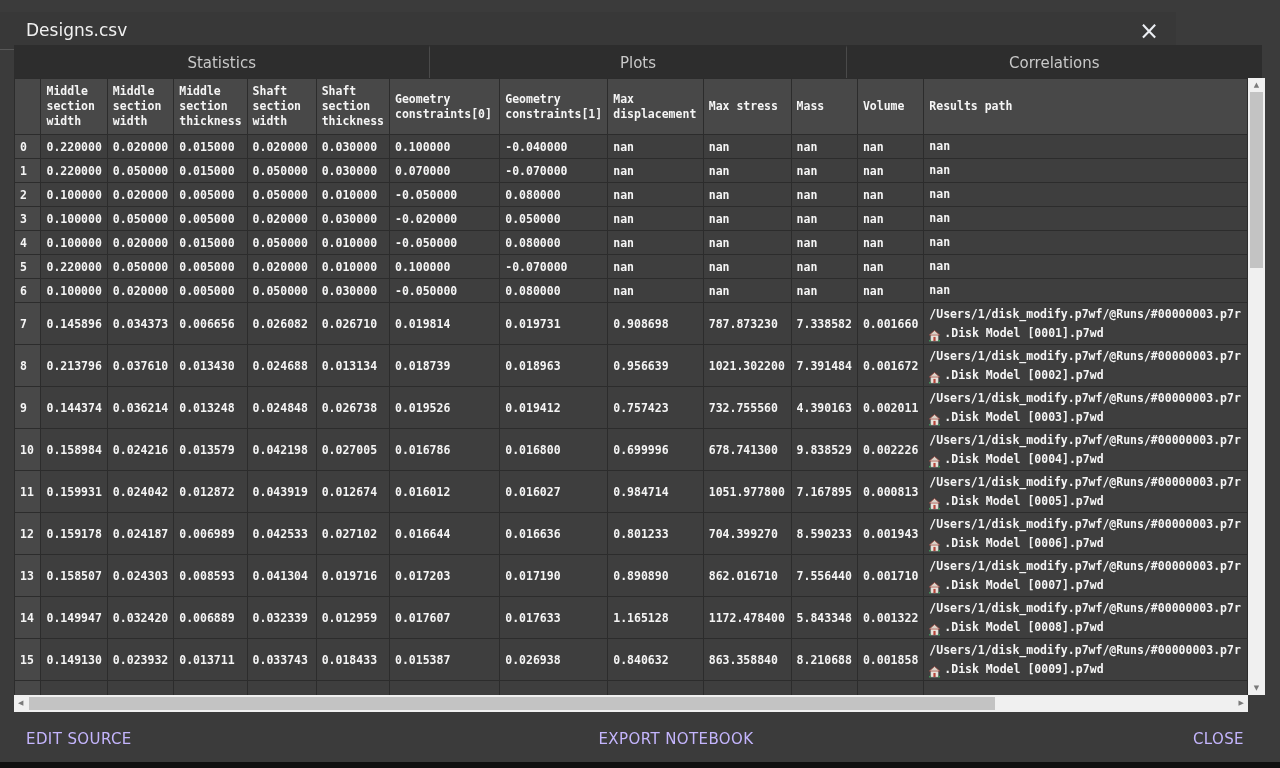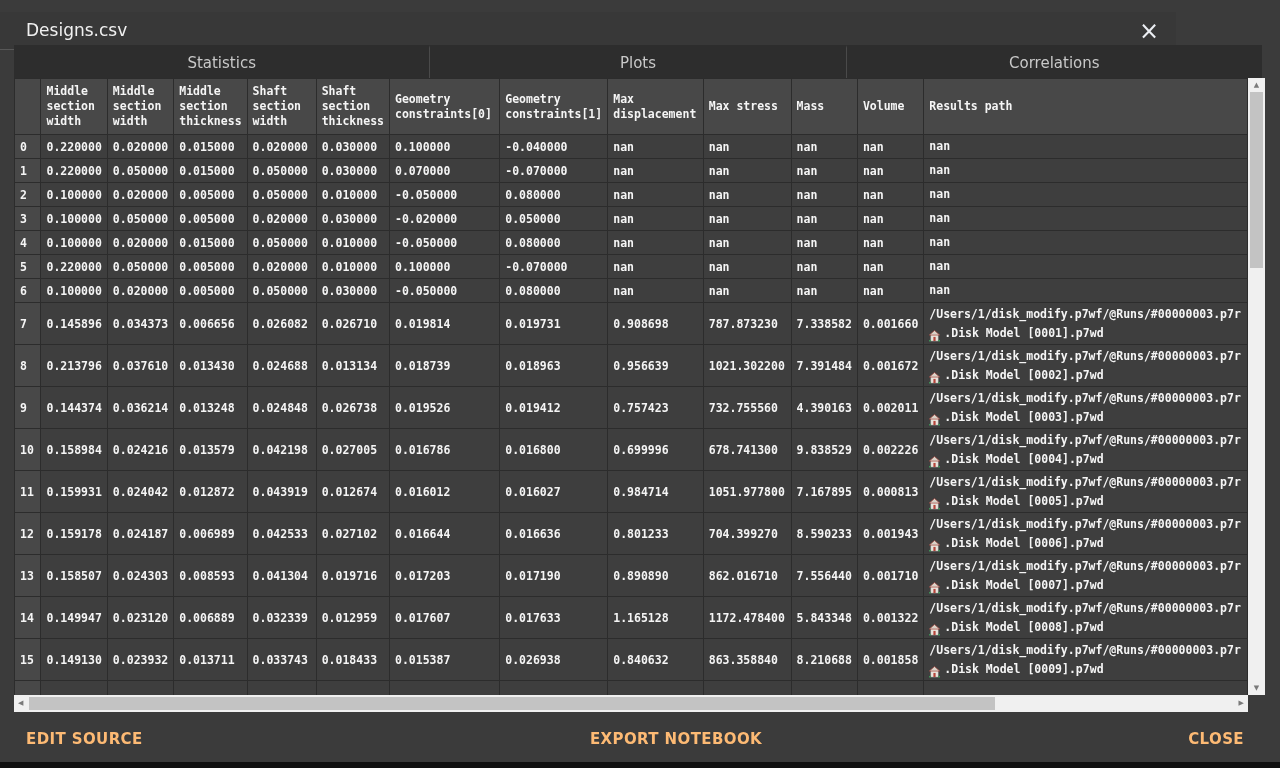--- a/index.html
+++ b/index.html
@@ -39,22 +39,22 @@
   
   .vscroll { position:absolute; left:1248px; top:78px; width:17px; height:617px; background:#f0f0f0; }
   .vscroll .arr { position:absolute; left:0; width:17px; text-align:center; font-size:7px; color:#7a7a7a; cursor:pointer; }
   .vscroll .arr.up { top:3px; } .vscroll .arr.down { bottom:3px; }
   .vscroll .thumb { position:absolute; left:2px; top:14px; width:13px; height:176px; background:#c3c3c3; cursor:pointer; }
   .hscroll { position:absolute; left:14px; top:695px; width:1234px; height:17px; background:#f0f0f0; }
   .hscroll .arr { position:absolute; top:0; height:17px; line-height:17px; font-size:7px; color:#7a7a7a; cursor:pointer; }
   .hscroll .arr.left { left:4px; } .hscroll .arr.right { right:4px; }
   .hscroll .thumb { position:absolute; left:15px; top:2px; width:966px; height:13px; background:#c3c3c3; cursor:pointer; }
   
-  .footer-btn { position:absolute; top:730px; font-size:15px; font-weight:700;
-    color:#fdba74; letter-spacing:0.4px; cursor:pointer; }
+  .footer-btn { position:absolute; top:730px; font-size:15px; font-weight:400;
+    color:#c4b5fd; letter-spacing:0.4px; cursor:pointer; }
   .btn-edit   { left:26px; }
   .btn-export { left:50%; transform:translateX(-50%);margin-left:36px; }
   .btn-close  { right:36px; }
   .bottom-strip { position:absolute; left:0; top:762px; width:1280px; height:6px; background:#101010; }
 </style>
 </head>
 <body>
 
 <div class="titlebar">
   <div class="title">Designs.csv</div>
@@ -406,21 +406,21 @@
                 <rect x="0" y="10.3" width="2" height="1.7" fill="#3f8f57"></rect>
                 <rect x="10" y="10.3" width="2" height="1.7" fill="#3f8f57"></rect>
               </svg>
               <span>.Disk Model [0007].p7wd</span>
             </div>
           </td>
         </tr>
         <tr class="tall">
           <td class="idx">14</td>
           <td>0.149947</td>
-          <td>0.023120</td>
+          <td>0.032420</td>
           <td>0.006889</td>
           <td>0.032339</td>
           <td>0.012959</td>
           <td>0.017607</td>
           <td>0.017633</td>
           <td>1.165128</td>
           <td>1172.478400</td>
           <td>5.843348</td>
           <td>0.001322</td>
           <td class="path-cell">

